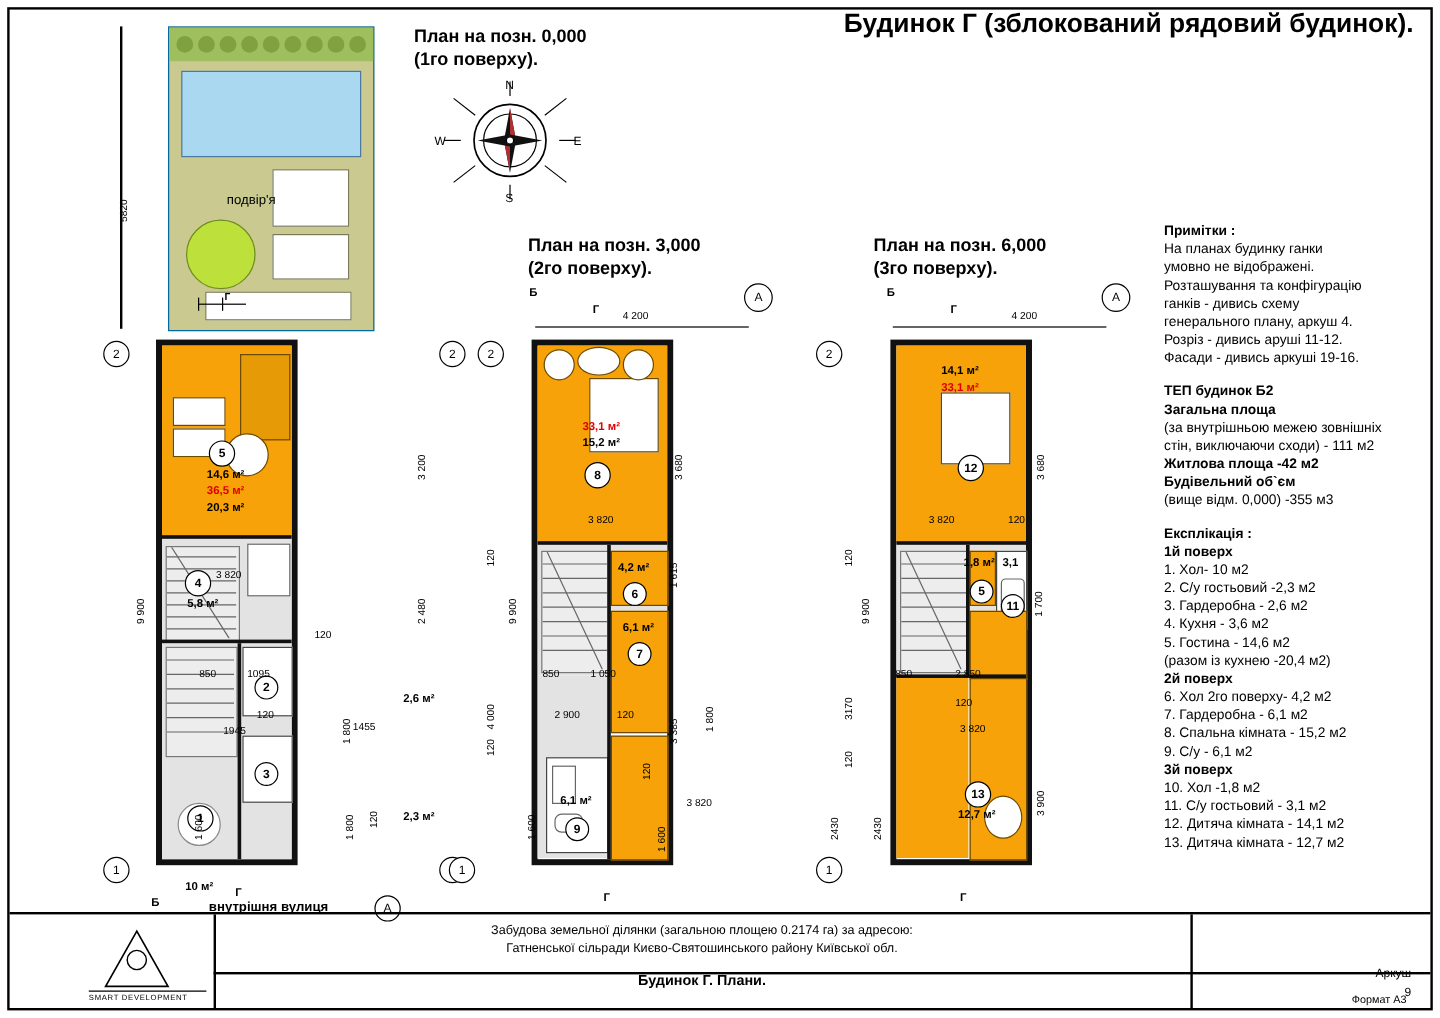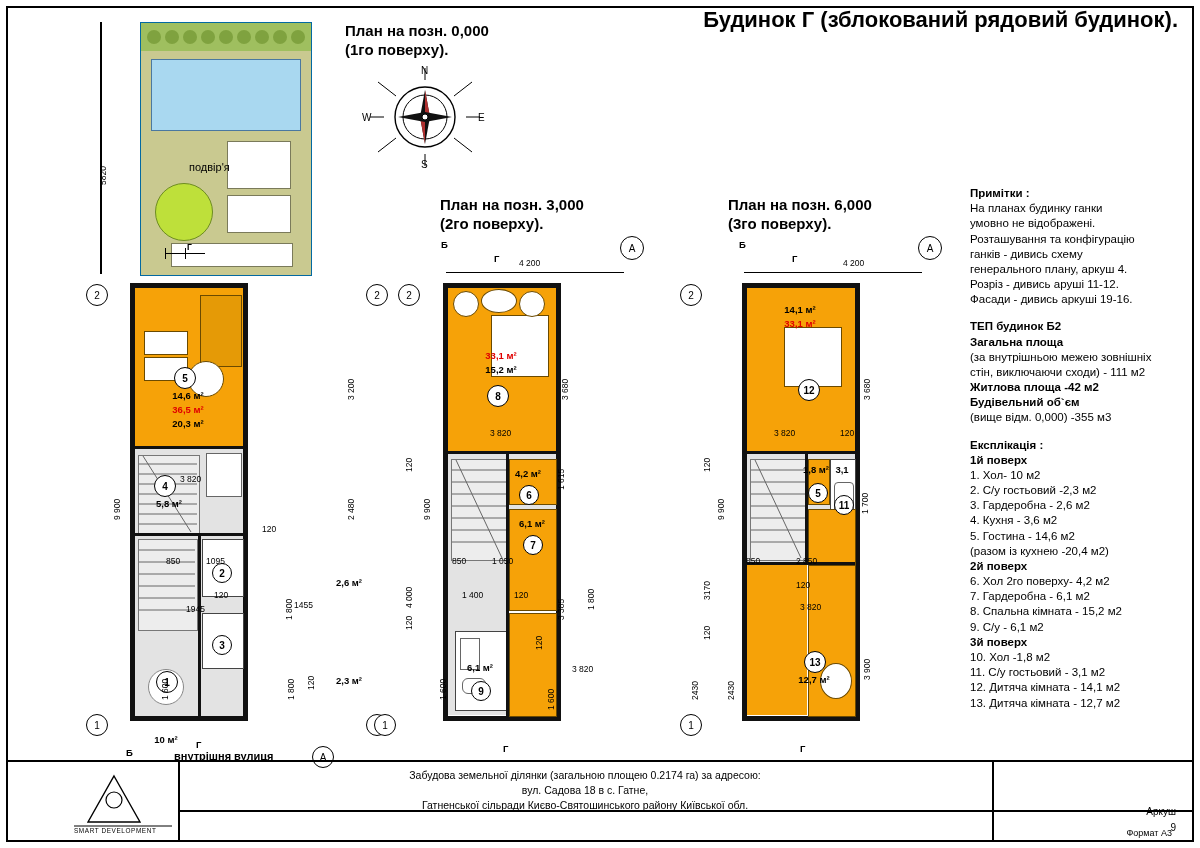--- a/index.html
+++ b/index.html
@@ -288,21 +288,21 @@
 
 <div class="dimv" style="left:422px;top:520px;">9 900</div>
 <div class="dim" style="left:490px;top:428px;">3 820</div>
 <div class="dimv" style="left:560px;top:400px;">3 680</div>
 <div class="dimv" style="left:404px;top:472px;">120</div>
 <div class="dimv" style="left:404px;top:630px;">120</div>
 <div class="dimv" style="left:404px;top:608px;">4 000</div>
 <div class="dimv" style="left:556px;top:490px;">1 615</div>
 <div class="dim" style="left:452px;top:556px;">850</div>
 <div class="dim" style="left:492px;top:556px;">1 050</div>
-<div class="dim" style="left:462px;top:590px;">1 400</div>
+<div class="dim" style="left:462px;top:590px;">2 900</div>
 <div class="dim" style="left:514px;top:590px;">120</div>
 <div class="dimv" style="left:556px;top:620px;">3 385</div>
 <div class="dimv" style="left:586px;top:610px;">1 800</div>
 <div class="dimv" style="left:534px;top:650px;">120</div>
 <div class="dimv" style="left:438px;top:700px;">1 600</div>
 <div class="dim" style="left:572px;top:664px;">3 820</div>
 <div class="dimv" style="left:546px;top:710px;">1 600</div>
 
 <div class="plan-wrap" id="plan-floor3" style="left:742px;top:283px;width:120px;height:440px;">
   <div class="wall-outer" style="left:0;top:0;width:118px;height:438px;"></div>
@@ -423,22 +423,22 @@
     <svg width="110" height="64" viewBox="0 0 110 64">
       <polygon points="46,6 72,52 20,52" fill="none" stroke="#000" stroke-width="1.4"></polygon>
       <circle cx="46" cy="30" r="8" fill="none" stroke="#000" stroke-width="1.2"></circle>
       <line x1="6" y1="56" x2="104" y2="56" stroke="#000" stroke-width="1"></line>
       <text x="6" y="63" font-size="6.4" font-family="Liberation Sans" letter-spacing="0.6">SMART DEVELOPMENT</text>
     </svg>
   </div>
 
   <div id="tb-center">
     <div>Забудова земельної ділянки (загальною площею 0.2174 га) за адресою:</div>
-    <div>вул. Садова 18 в с. Гатне,</div>
     <div>Гатненської сільради Києво-Святошинського району Київської обл.</div>
   </div>
+  <div id="tb-title">Будинок Г. Плани.</div>
 
   <div id="tb-right">
     <div class="l1">Аркуш</div>
     <div class="l2">9</div>
     <div class="l3">Формат А3</div>
   </div>
 </div>
 
 </body></html>

